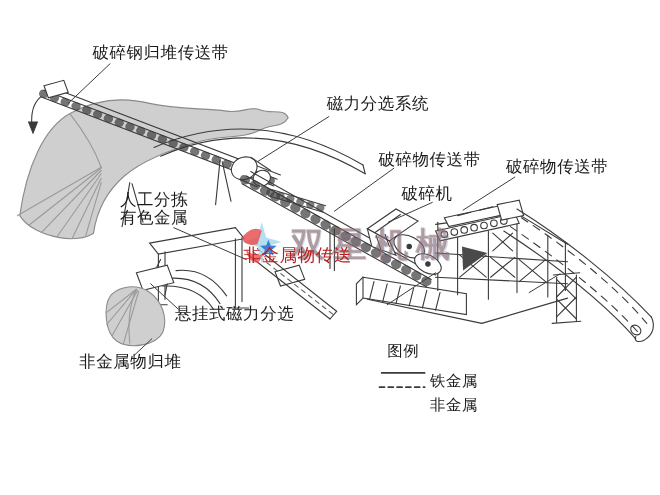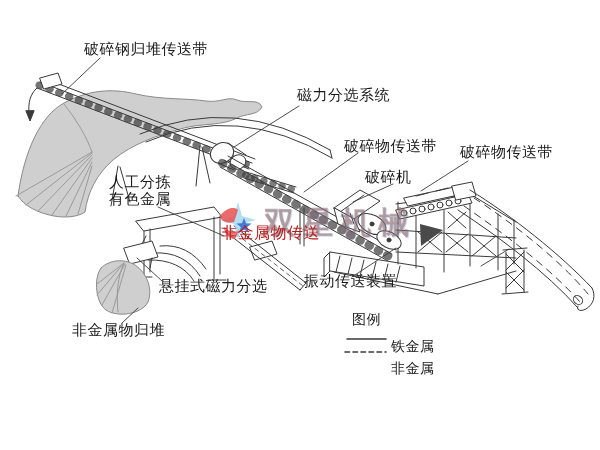--- a/index.html
+++ b/index.html
@@ -230,21 +230,20 @@
     <span>有色金属</span>
   </div>
 
   <div class="lbl" id="nonmetal-transfer-label" style="left: 221px; top: 224px; color: #b91c1c;">非金属物传送</div>
 
   <div class="lbl" style="left:72px;top:321px">非金属物归堆</div>
 
   <div class="lbl" style="left:159px;top:277px">悬挂式磁力分选</div>
 
   <div class="lbl" style="left:304px;top:272px">
-    <span>振动传送装置</span>
   </div>
 
 
   <div class="lbl small" style="left:352px;top:311px">图例</div>
   <div class="lbl small" style="left:391px;top:338px">铁金属</div>
   <div class="lbl small" style="left:391px;top:360px">非金属</div>
 
 </div>
 
 </body></html>

